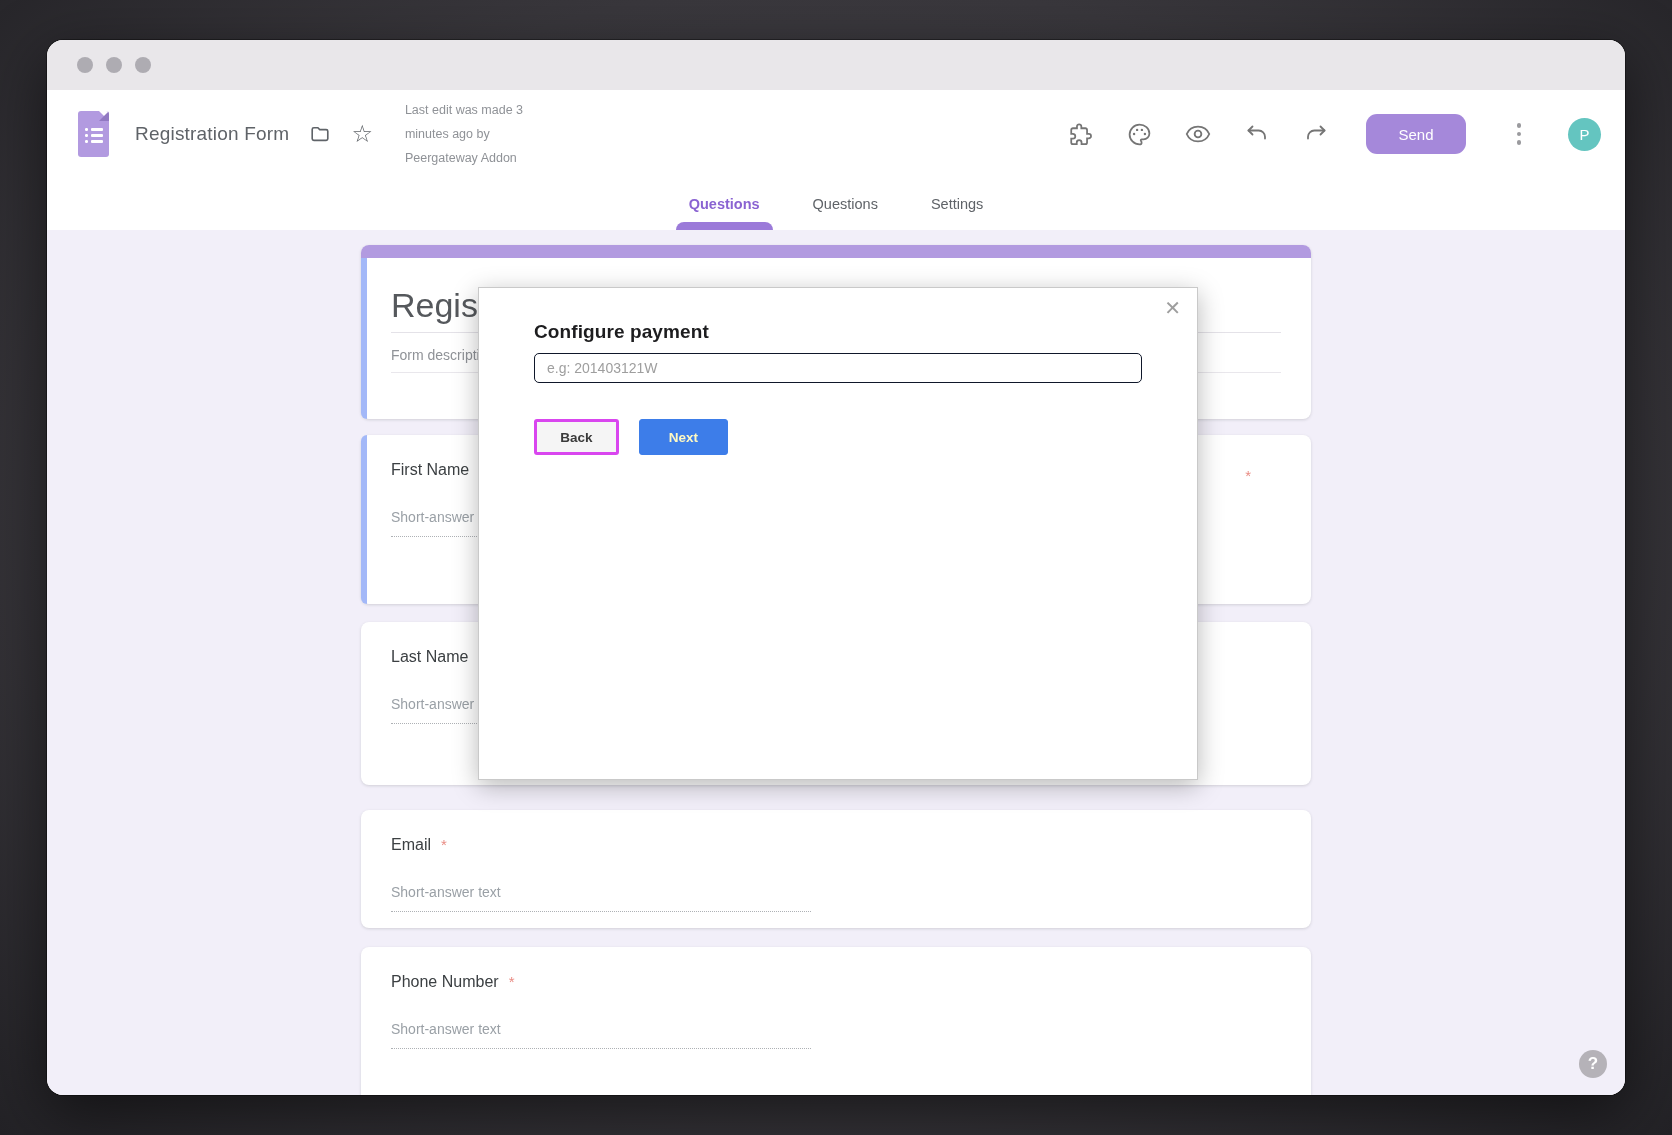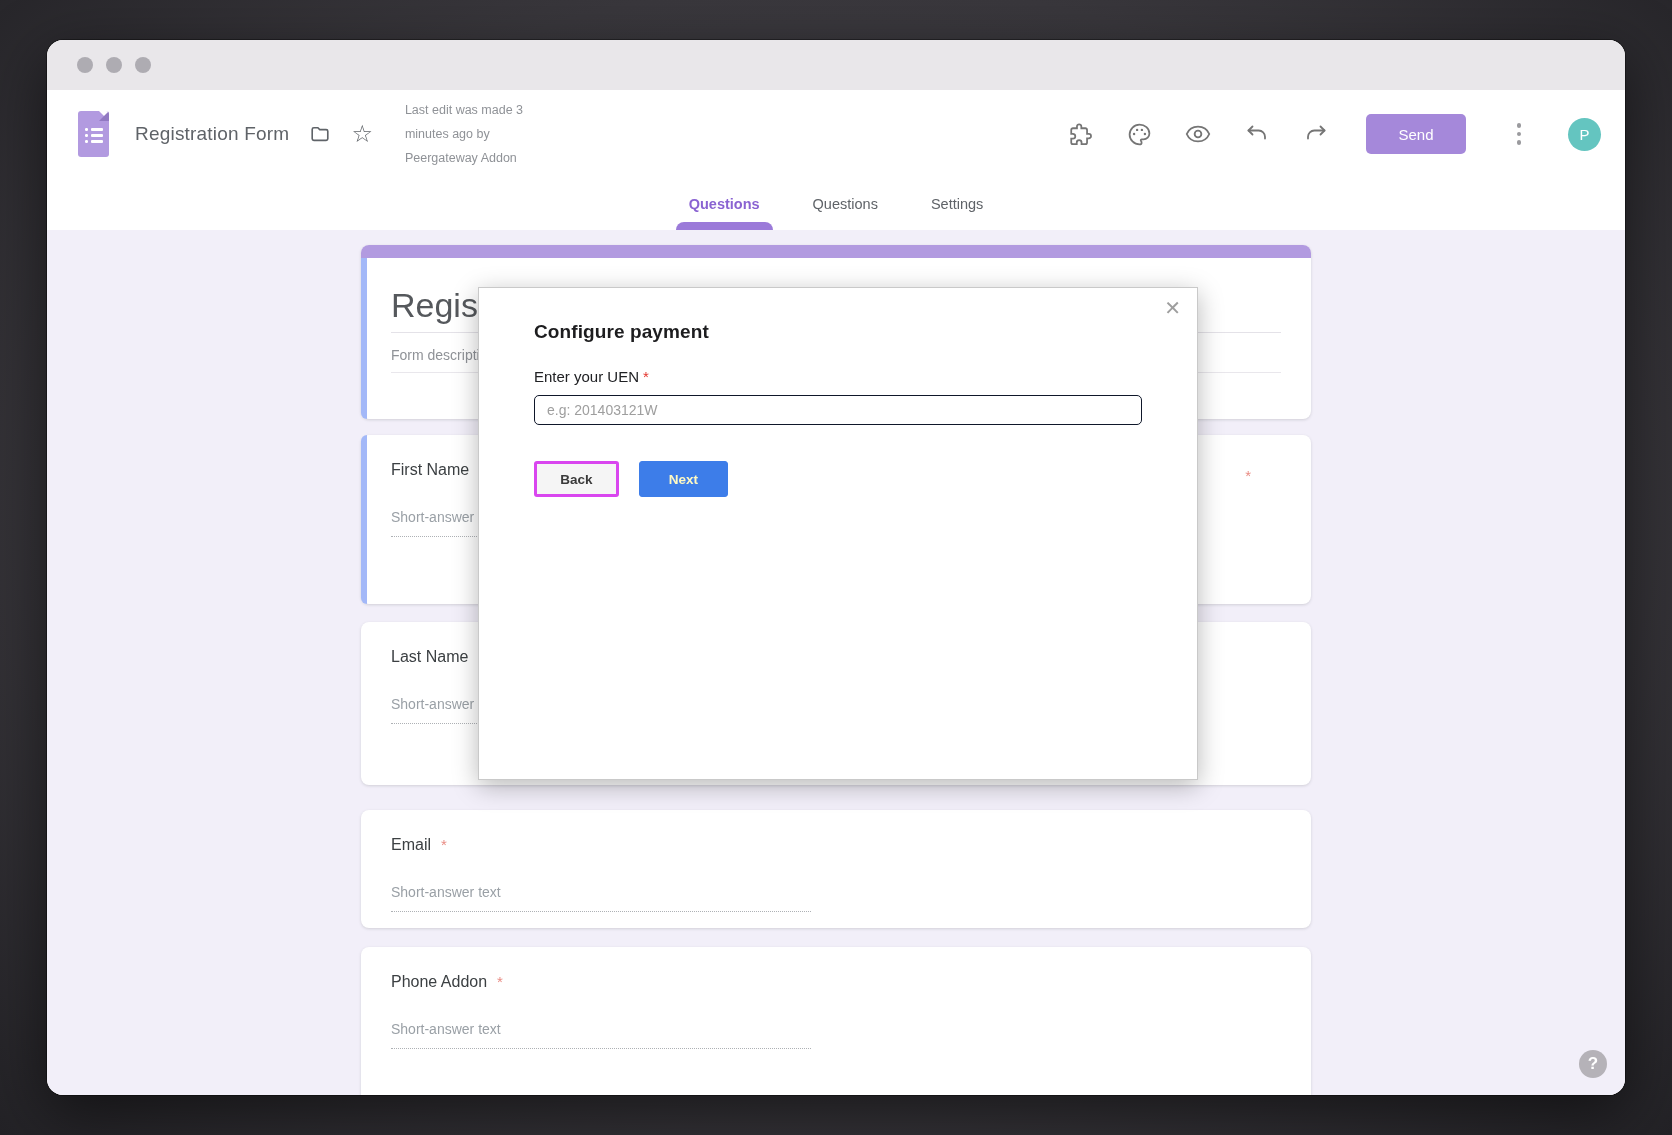--- a/index.html
+++ b/index.html
@@ -35,21 +35,21 @@
   .forms-icon .b2 { width:12px; height:2.6px; background:#fff; border-radius:1px; }
   .doc-title { font-size:19px; color:#5f6368; margin-left:26px; letter-spacing:.2px; }
   .mini-icon { margin-left:20px; color:#5f6368; display:flex; align-items:center; }
   .star-glyph { font-size:24px; color:#5f6368; line-height:1; }
   .last-edit { width:138px; margin-left:32px; font-size:12.5px; line-height:24px; color:#8f9297; }
 
   .appbar-spacer { flex:1; }
   .appbar-right { display:flex; align-items:center; gap:33px; }
   .hicon { width:26px; height:26px; display:flex; align-items:center; justify-content:center;
            color:#757575; cursor:pointer; }
-  .send-btn { width:100px; height:40px; background:#a588da; border:none; border-radius:5px;
+  .send-btn { width:100px; height:40px; background:#a588da; border:none; border-radius:11px;
               color:#fff; font-size:15px; font-family:inherit; cursor:pointer; margin-left:4px; }
   .kebab { display:flex; flex-direction:column; gap:4px; align-items:center; width:20px;
            margin-left:10px; cursor:pointer; }
   .kebab i { width:4.5px; height:4.5px; border-radius:50%; background:#9a9a9e; }
   .avatar { width:33px; height:33px; border-radius:50%; background:#64c5c0; color:#fff;
             display:flex; align-items:center; justify-content:center; font-size:15px; margin-left:6px; }
 
   
   .tabsbar { height:52px; background:#fff; display:flex; justify-content:center; gap:27px;
              flex:0 0 auto; position:relative; }
@@ -244,34 +244,31 @@
           <div class="q-title">
             <span>Email</span><span class="q-req">*</span>
           </div>
           <div class="q-answer">Short-answer text</div>
         </div>
 
         <div class="gap19"></div>
 
         <div class="card q-card h-q4">
           <div class="q-title">
-            <span>Phone Addon</span><span class="q-req">*</span>
+            <span>Phone Number</span><span class="q-req">*</span>
           </div>
           <div class="q-answer">Short-answer text</div>
         </div>
 
       </div>
     </div>
 
     <div class="modal">
       <button class="modal-close">✕</button>
       <h2>Configure payment</h2>
-      <label class="uen-label">
-        <span>Enter your UEN</span><span class="uen-req">*</span>
-      </label>
       <input class="uen-input" type="text" placeholder="e.g: 201403121W" style="">
       <div class="modal-btns">
         <button class="btn-back">Back</button>
         <button class="btn-next">Next</button>
       </div>
     </div>
 
     <button class="help-fab">?</button>
 
   </div>

